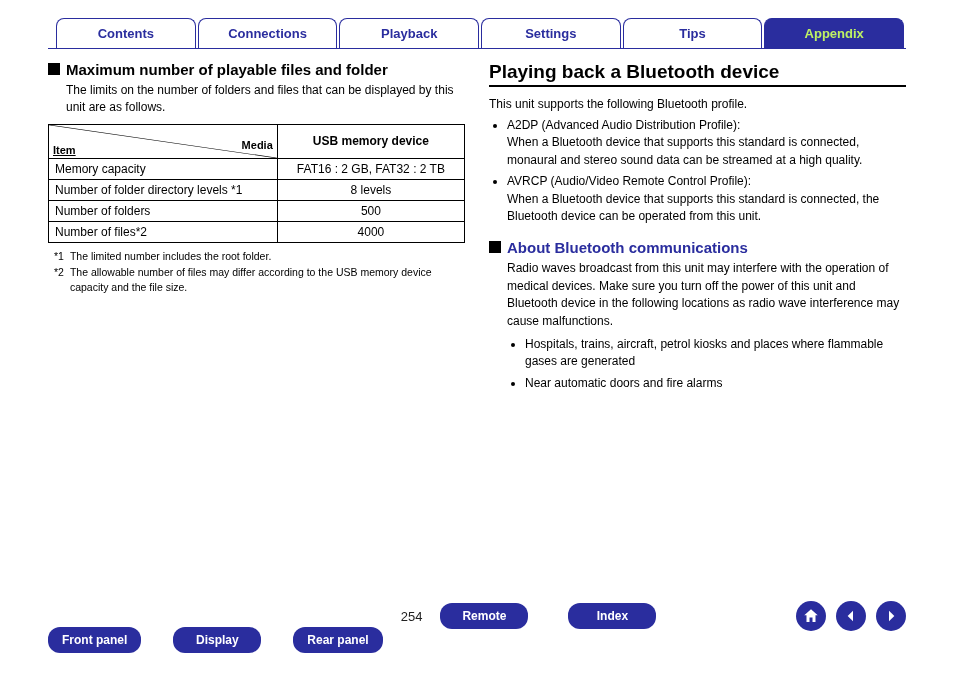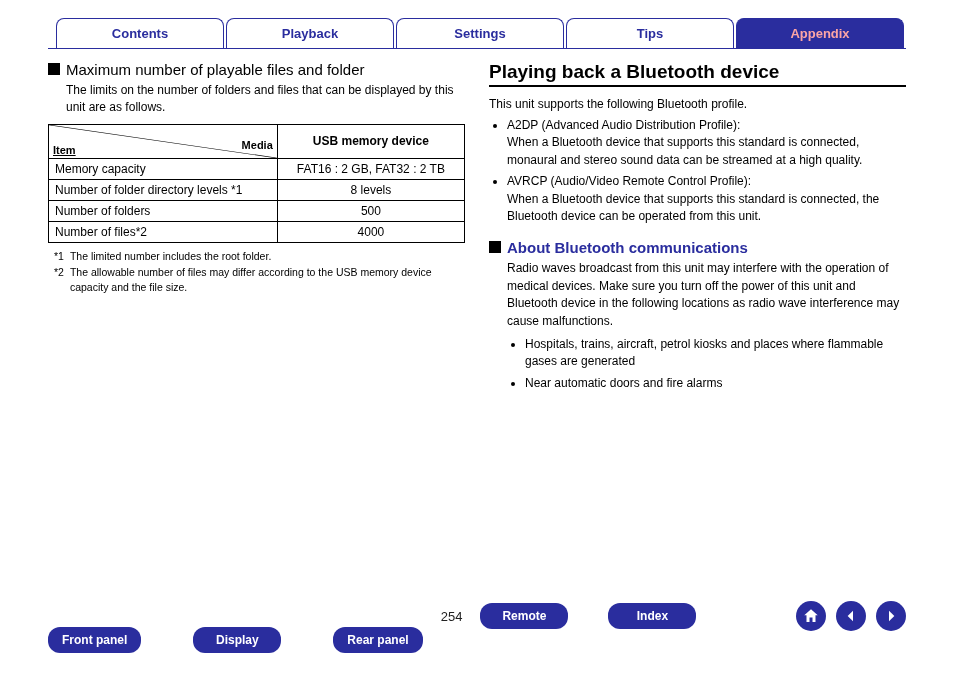--- a/index.html
+++ b/index.html
@@ -27,21 +27,21 @@
     border-bottom: none;
     border-top-left-radius: 8px;
     border-top-right-radius: 8px;
     background: #fff;
     margin-right: 2px;
     cursor: pointer;
     position: relative;
   }
   .tab.active {
     background: #2a2d9e;
-    color: #fca5a5;
+    color: #bef264;
   }
   .tabs-divider {
     border-bottom: 1px solid #2a2d9e;
     margin: 0 48px;
   }
   .content {
     display: flex;
     padding: 12px 48px 0 48px;
     gap: 24px;
   }
@@ -55,21 +55,21 @@
     margin-bottom: 4px;
   }
   .sec-head .bullet {
     width: 12px; height: 12px;
     background: #000;
     display: inline-block;
     margin-top: 2px;
   }
   .sec-head h3 {
     font-size: 15px;
-    font-weight: normal;
+    font-weight: bold;
   }
   .col p.intro {
     font-size: 12px;
     margin: 4px 0 8px 18px;
     line-height: 1.4;
   }
   table.spec {
     border-collapse: collapse;
     width: 100%;
     font-size: 12px;
@@ -183,21 +183,21 @@
     font-size: 12px;
     font-weight: bold;
     padding: 6px 14px;
     border-radius: 12px;
     cursor: pointer;
     text-align: center;
     min-width: 88px;
   }
   .bottom-left {
     display:flex;
-    gap:52px;
+    gap:32px;
     align-items:flex-end;
     margin-top:48px;
   }
   .page-num {
     font-size: 13px;
     color: #222;
     padding: 0 18px;
   }
   .bottom-center { display:flex; gap:40px; align-items:center;}
   .spacer { flex:1; }
@@ -216,20 +216,21 @@
     cursor:pointer;
     color:#fff;
   }
   .circ svg { display:block; }
 </style>
 </head>
 <body>
 
 <div class="top-tabs" id="top-tabs">
     <div class="tab">Contents</div>
+    <div class="tab">Connections</div>
     <div class="tab">Playback</div>
     <div class="tab">Settings</div>
     <div class="tab">Tips</div>
     <div class="tab active">Appendix</div>
   </div>
 <div class="tabs-divider"></div>
 
 <div class="content">
   <div class="col">
     <div class="sec-head">

